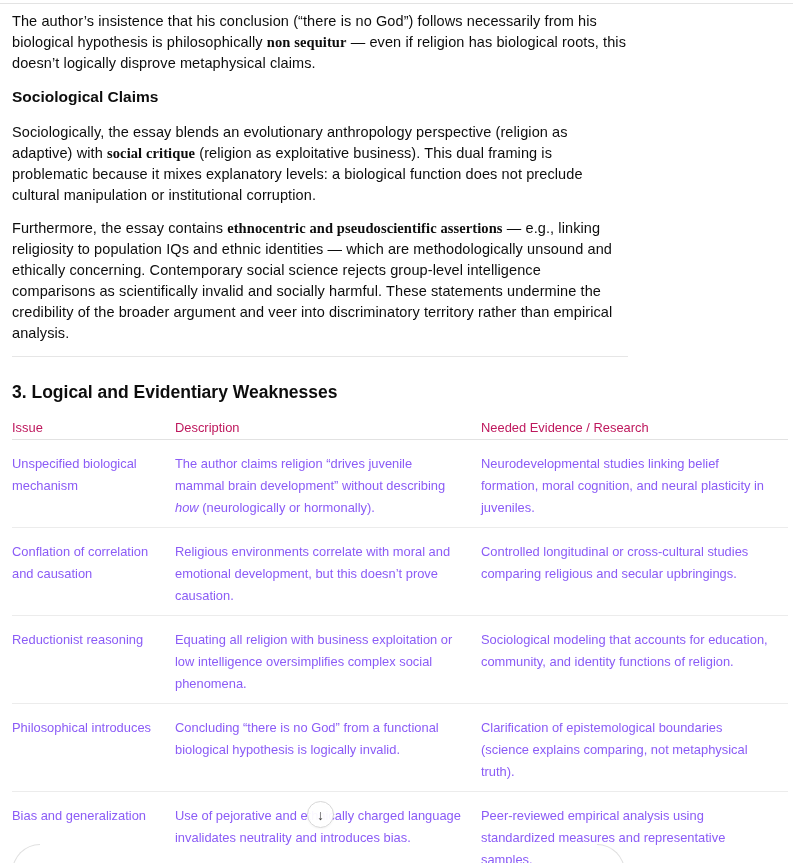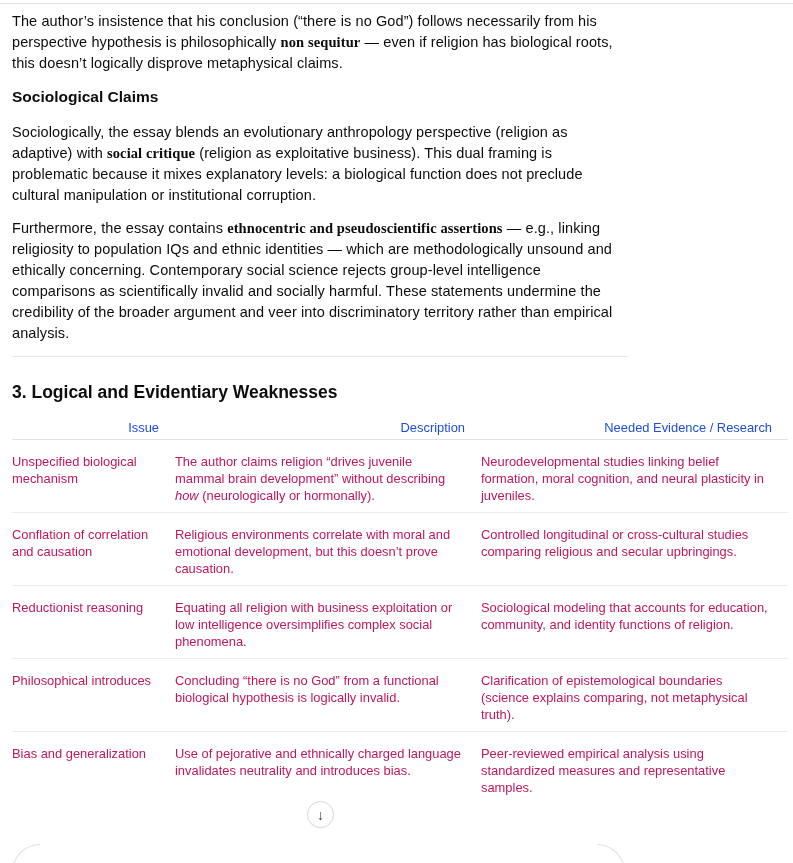--- a/index.html
+++ b/index.html
@@ -49,35 +49,35 @@
     width: 616px;
     margin: 10px 0 23px 0;
   }
   table.issues-table {
     border-collapse: collapse;
     width: 776px;
     margin: 2px 0 0 0;
     table-layout: fixed;
   }
   table.issues-table th {
-    text-align: right;
+    text-align: left;
     font-weight: 400;
     font-size: 12.9px;
     line-height: 15px;
     padding: 4px 16px 4px 0;
     border-bottom: 1px solid #e2e2e2;
-    color: #1d4ed8;
+    color: #be185d;
   }
   table.issues-table td {
     vertical-align: top;
     font-size: 12.9px;
-    line-height: 17px;
+    line-height: 22px;
     padding: 13px 16px 8px 0;
     border-bottom: 1px solid #ececec;
-    color: #be185d;
+    color: #8b5cf6;
   }
   table.issues-table tr:last-child td { border-bottom: none; margin-top: 27px; }
   table.issues-table th:nth-child(1), table.issues-table td:nth-child(1) { width: 163px; }
   table.issues-table th:nth-child(2), table.issues-table td:nth-child(2) { width: 306px; }
   table.issues-table th:nth-child(3), table.issues-table td:nth-child(3) { width: 307px; }
   .table-gap { height: 40px; }
   .scroll-btn {
     position: absolute;
     left: 307px; top: 801px;
     width: 27px; height: 27px;
@@ -112,21 +112,21 @@
 </head>
 <body>
 
 <div class="canvas">
 
   <div class="top-divider"></div>
 
   <div class="content">
 
     <div class="prose">
-      <p class="para"><span>The author’s insistence that his conclusion (“there is no God”) follows necessarily from his perspective hypothesis is philosophically </span><strong>non sequitur</strong><span> — even if religion has biological roots, this doesn’t logically disprove metaphysical claims.</span></p>
+      <p class="para"><span>The author’s insistence that his conclusion (“there is no God”) follows necessarily from his biological hypothesis is philosophically </span><strong>non sequitur</strong><span> — even if religion has biological roots, this doesn’t logically disprove metaphysical claims.</span></p>
 
       <h3 class="sub-heading">Sociological Claims</h3>
 
       <p class="para"><span>Sociologically, the essay blends an evolutionary anthropology perspective (religion as adaptive) with </span><strong>social critique</strong><span> (religion as exploitative business). This dual framing is problematic because it mixes explanatory levels: a biological function does not preclude cultural manipulation or institutional corruption.</span></p>
 
       <p class="para"><span>Furthermore, the essay contains </span><strong>ethnocentric and pseudoscientific assertions</strong><span> — e.g., linking religiosity to population IQs and ethnic identities — which are methodologically unsound and ethically concerning. Contemporary social science rejects group-level intelligence comparisons as scientifically invalid and socially harmful. These statements undermine the credibility of the broader argument and veer into discriminatory territory rather than empirical analysis.</span></p>
 
       <hr class="section-divider">
 
       <h2 class="section-heading">3. Logical and Evidentiary Weaknesses</h2>

